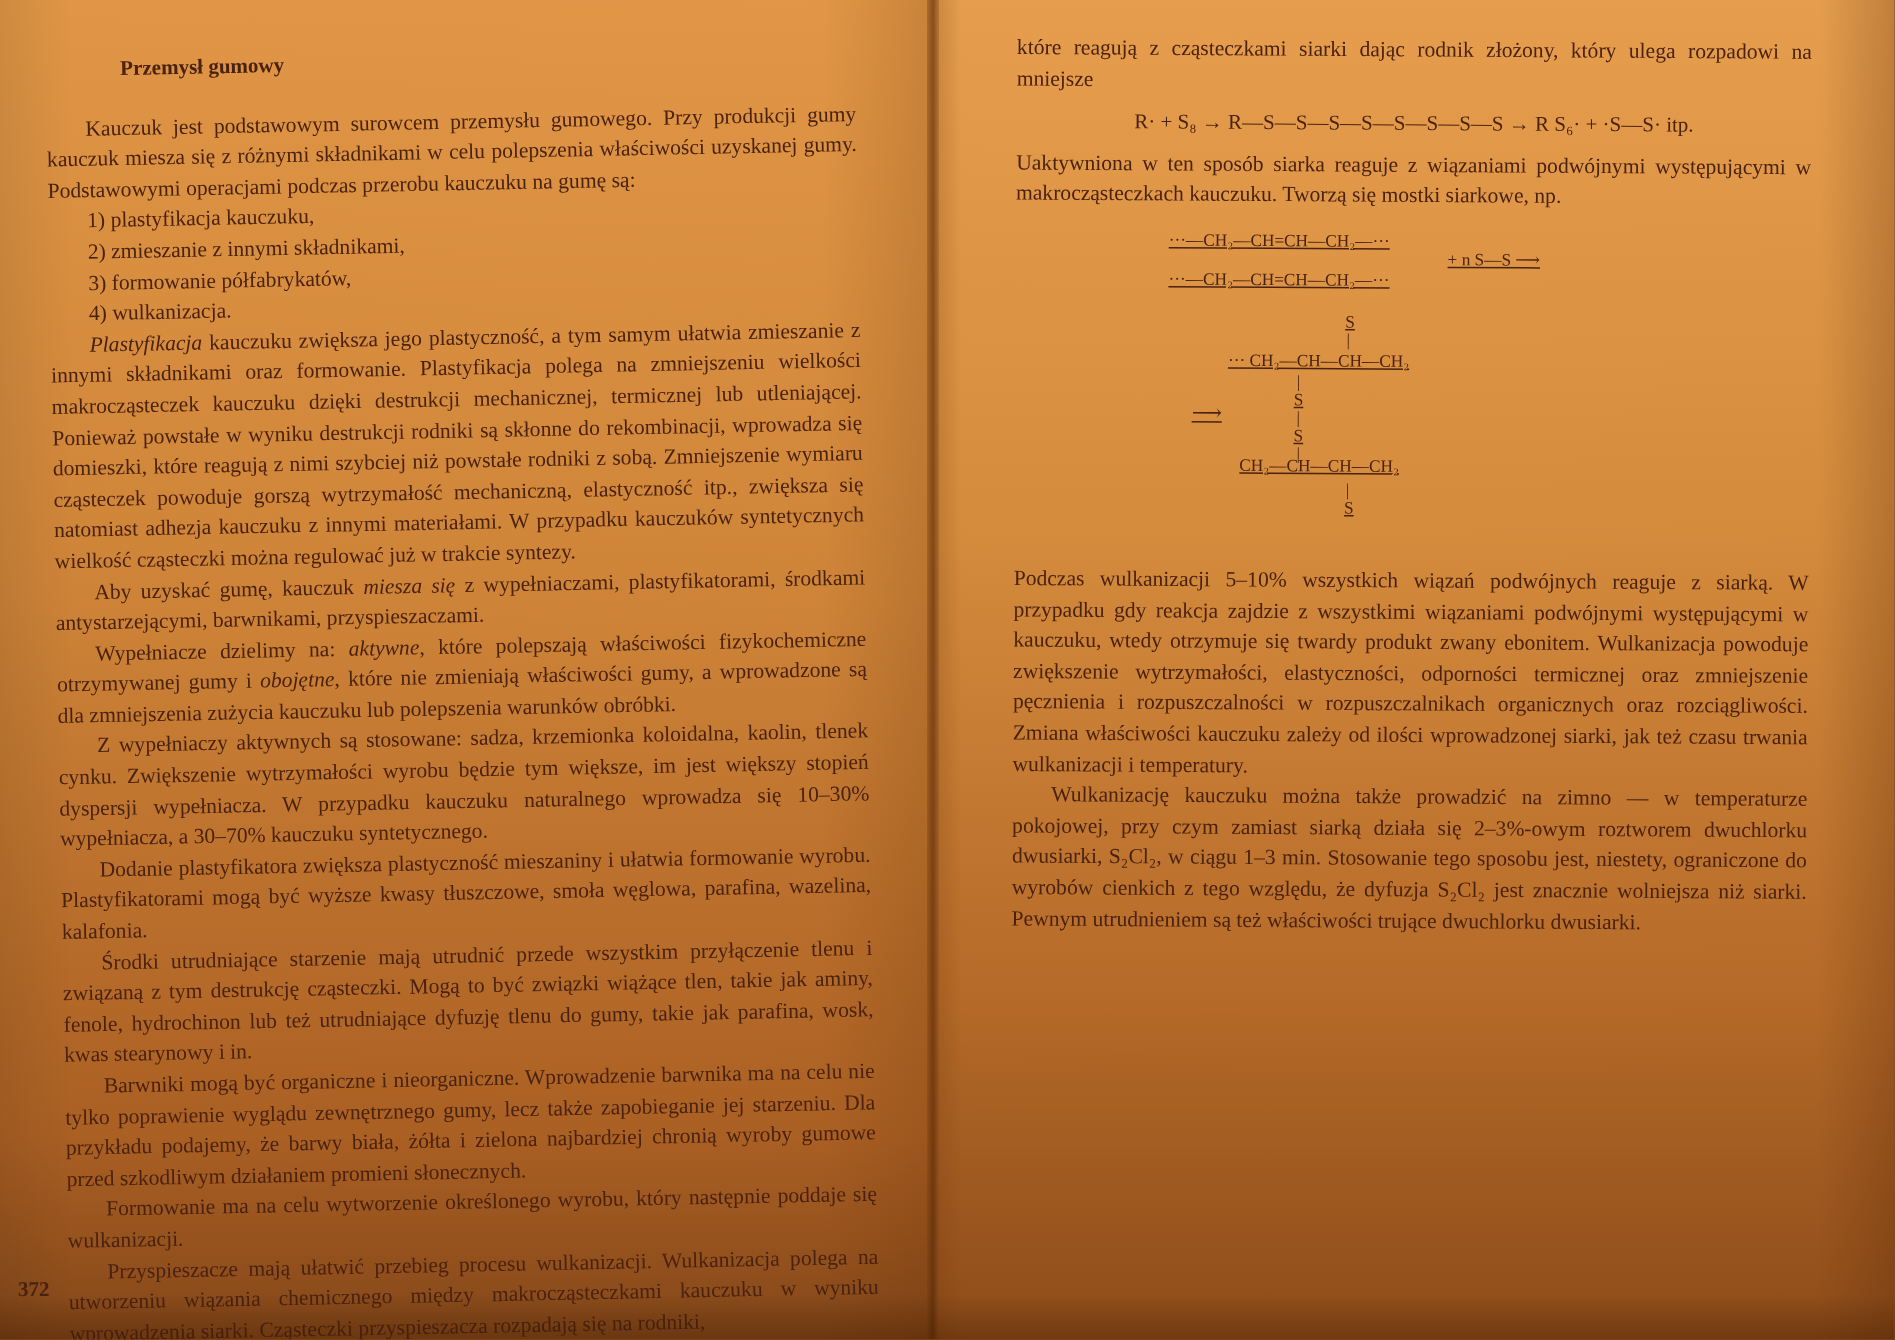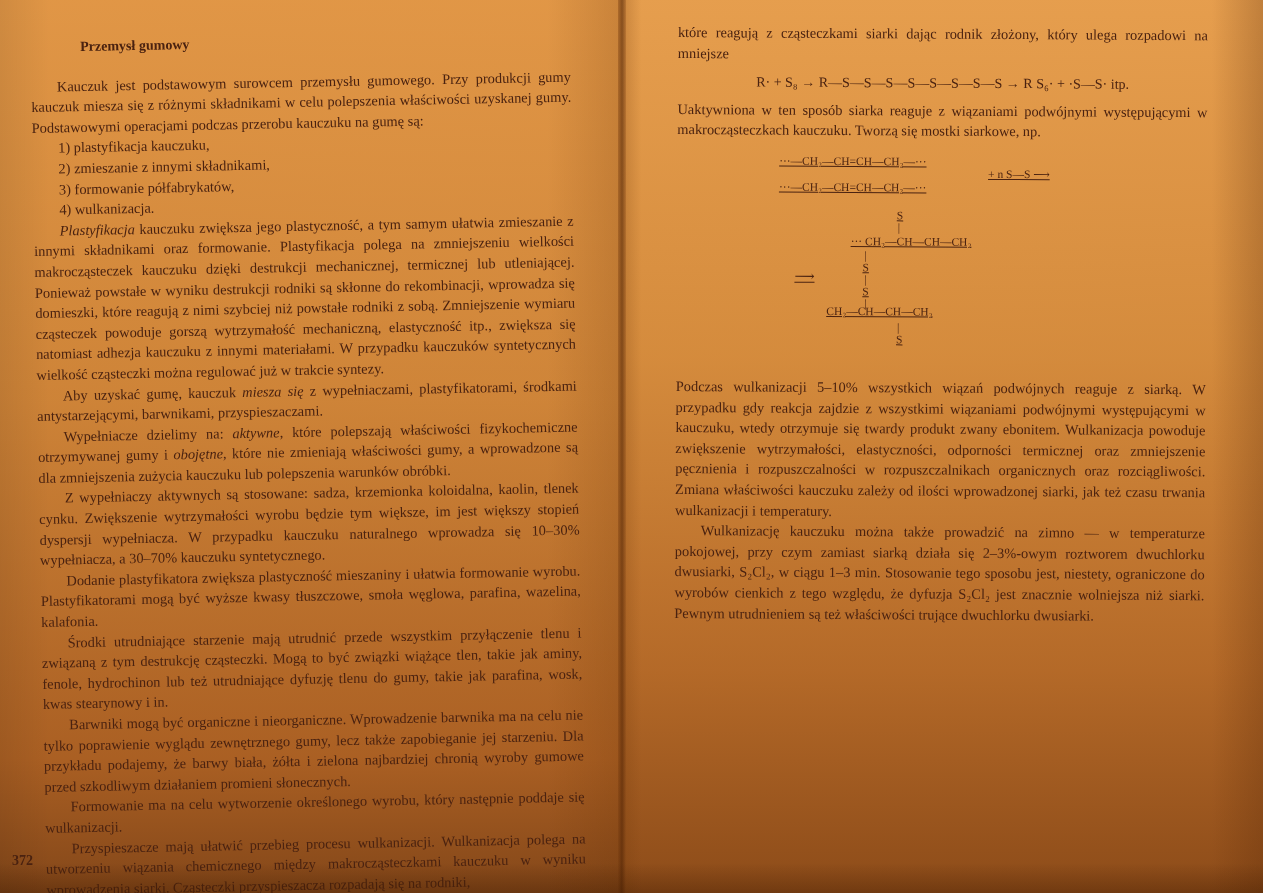--- a/index.html
+++ b/index.html
@@ -97,25 +97,25 @@
   </div>
   <div class="page-num">372</div>
 
   <div class="right-text">
     <p class="noindent">które reagują z cząsteczkami siarki dając rodnik złożony, który ulega rozpadowi na mniejsze</p>
     <div class="equation">R· + S₈ → R—S—S—S—S—S—S—S—S → R S₆· + ·S—S· itp.</div>
     <p class="noindent">Uaktywniona w ten sposób siarka reaguje z wiązaniami podwójnymi występującymi w makrocząsteczkach kauczuku. Tworzą się mostki siarkowe, np.</p>
 
     <div class="scheme">
       <span class="ln" style="left:102px; top:2px;">···—CH₂—CH=CH—CH₂—···</span>
-      <span class="ln" style="left:311px; top:14px;">+  n S—S  ⟶</span>
+      <span class="ln" style="left:288px; top:14px;">+  n S—S  ⟶</span>
       <span class="ln" style="left:102px; top:28px;">···—CH₂—CH=CH—CH₂—···</span>
       <span class="ln" style="left:220px; top:56px;">S</span>
       <span class="ln" style="left:221px; top:68px;">|</span>
-      <span class="ln" style="left:142px; top:82px;margin-left:32px;">··· CH₂—CH—CH—CH₂</span>
+      <span class="ln" style="left:142px; top:82px;">··· CH₂—CH—CH—CH₂</span>
       <span class="ln" style="left:188px; top:96px;">|</span>
       <span class="ln" style="left:186px; top:108px;">S</span>
       <span class="ln" style="left:118px; top:118px; font-size:14px;">⟶</span>
       <span class="ln" style="left:188px; top:120px;">|</span>
       <span class="ln" style="left:186px; top:132px;">S</span>
       <span class="ln" style="left:188px; top:144px;">|</span>
       <span class="ln" style="left:150px; top:152px;">CH₂—CH—CH—CH₂</span>
       <span class="ln" style="left:221px; top:168px;">|</span>
       <span class="ln" style="left:220px; top:180px;">S</span>
     </div>

